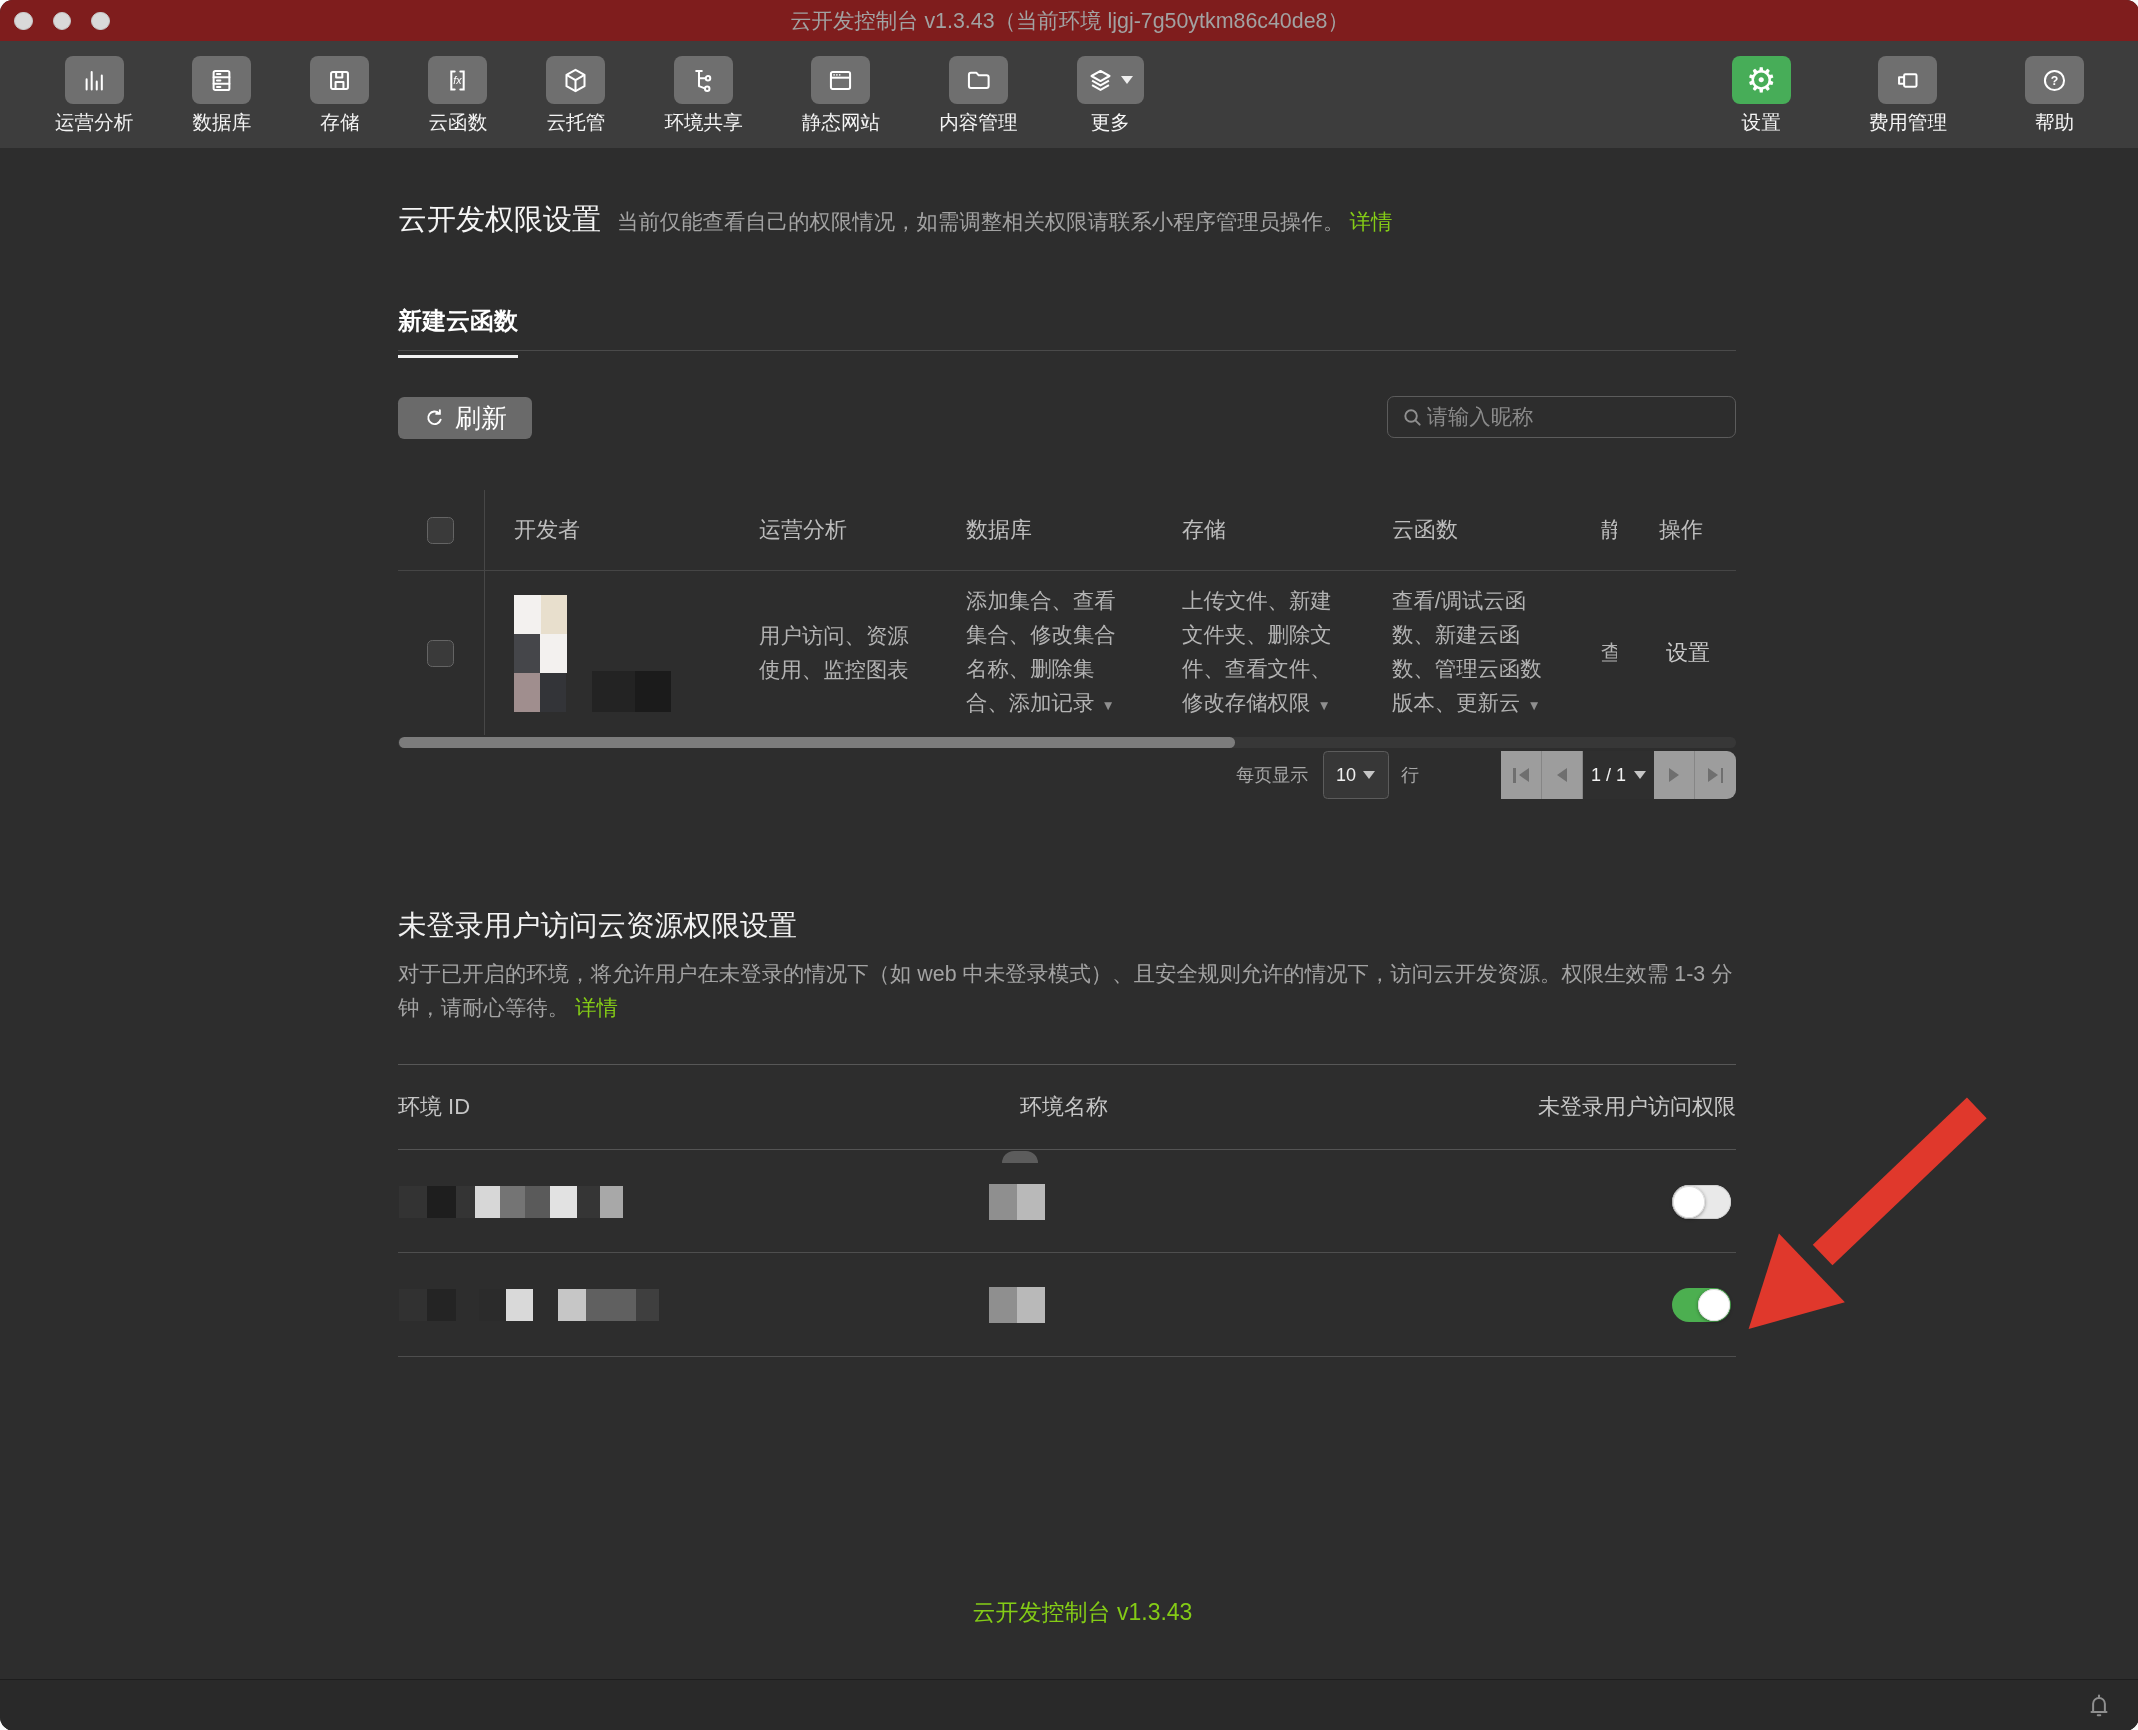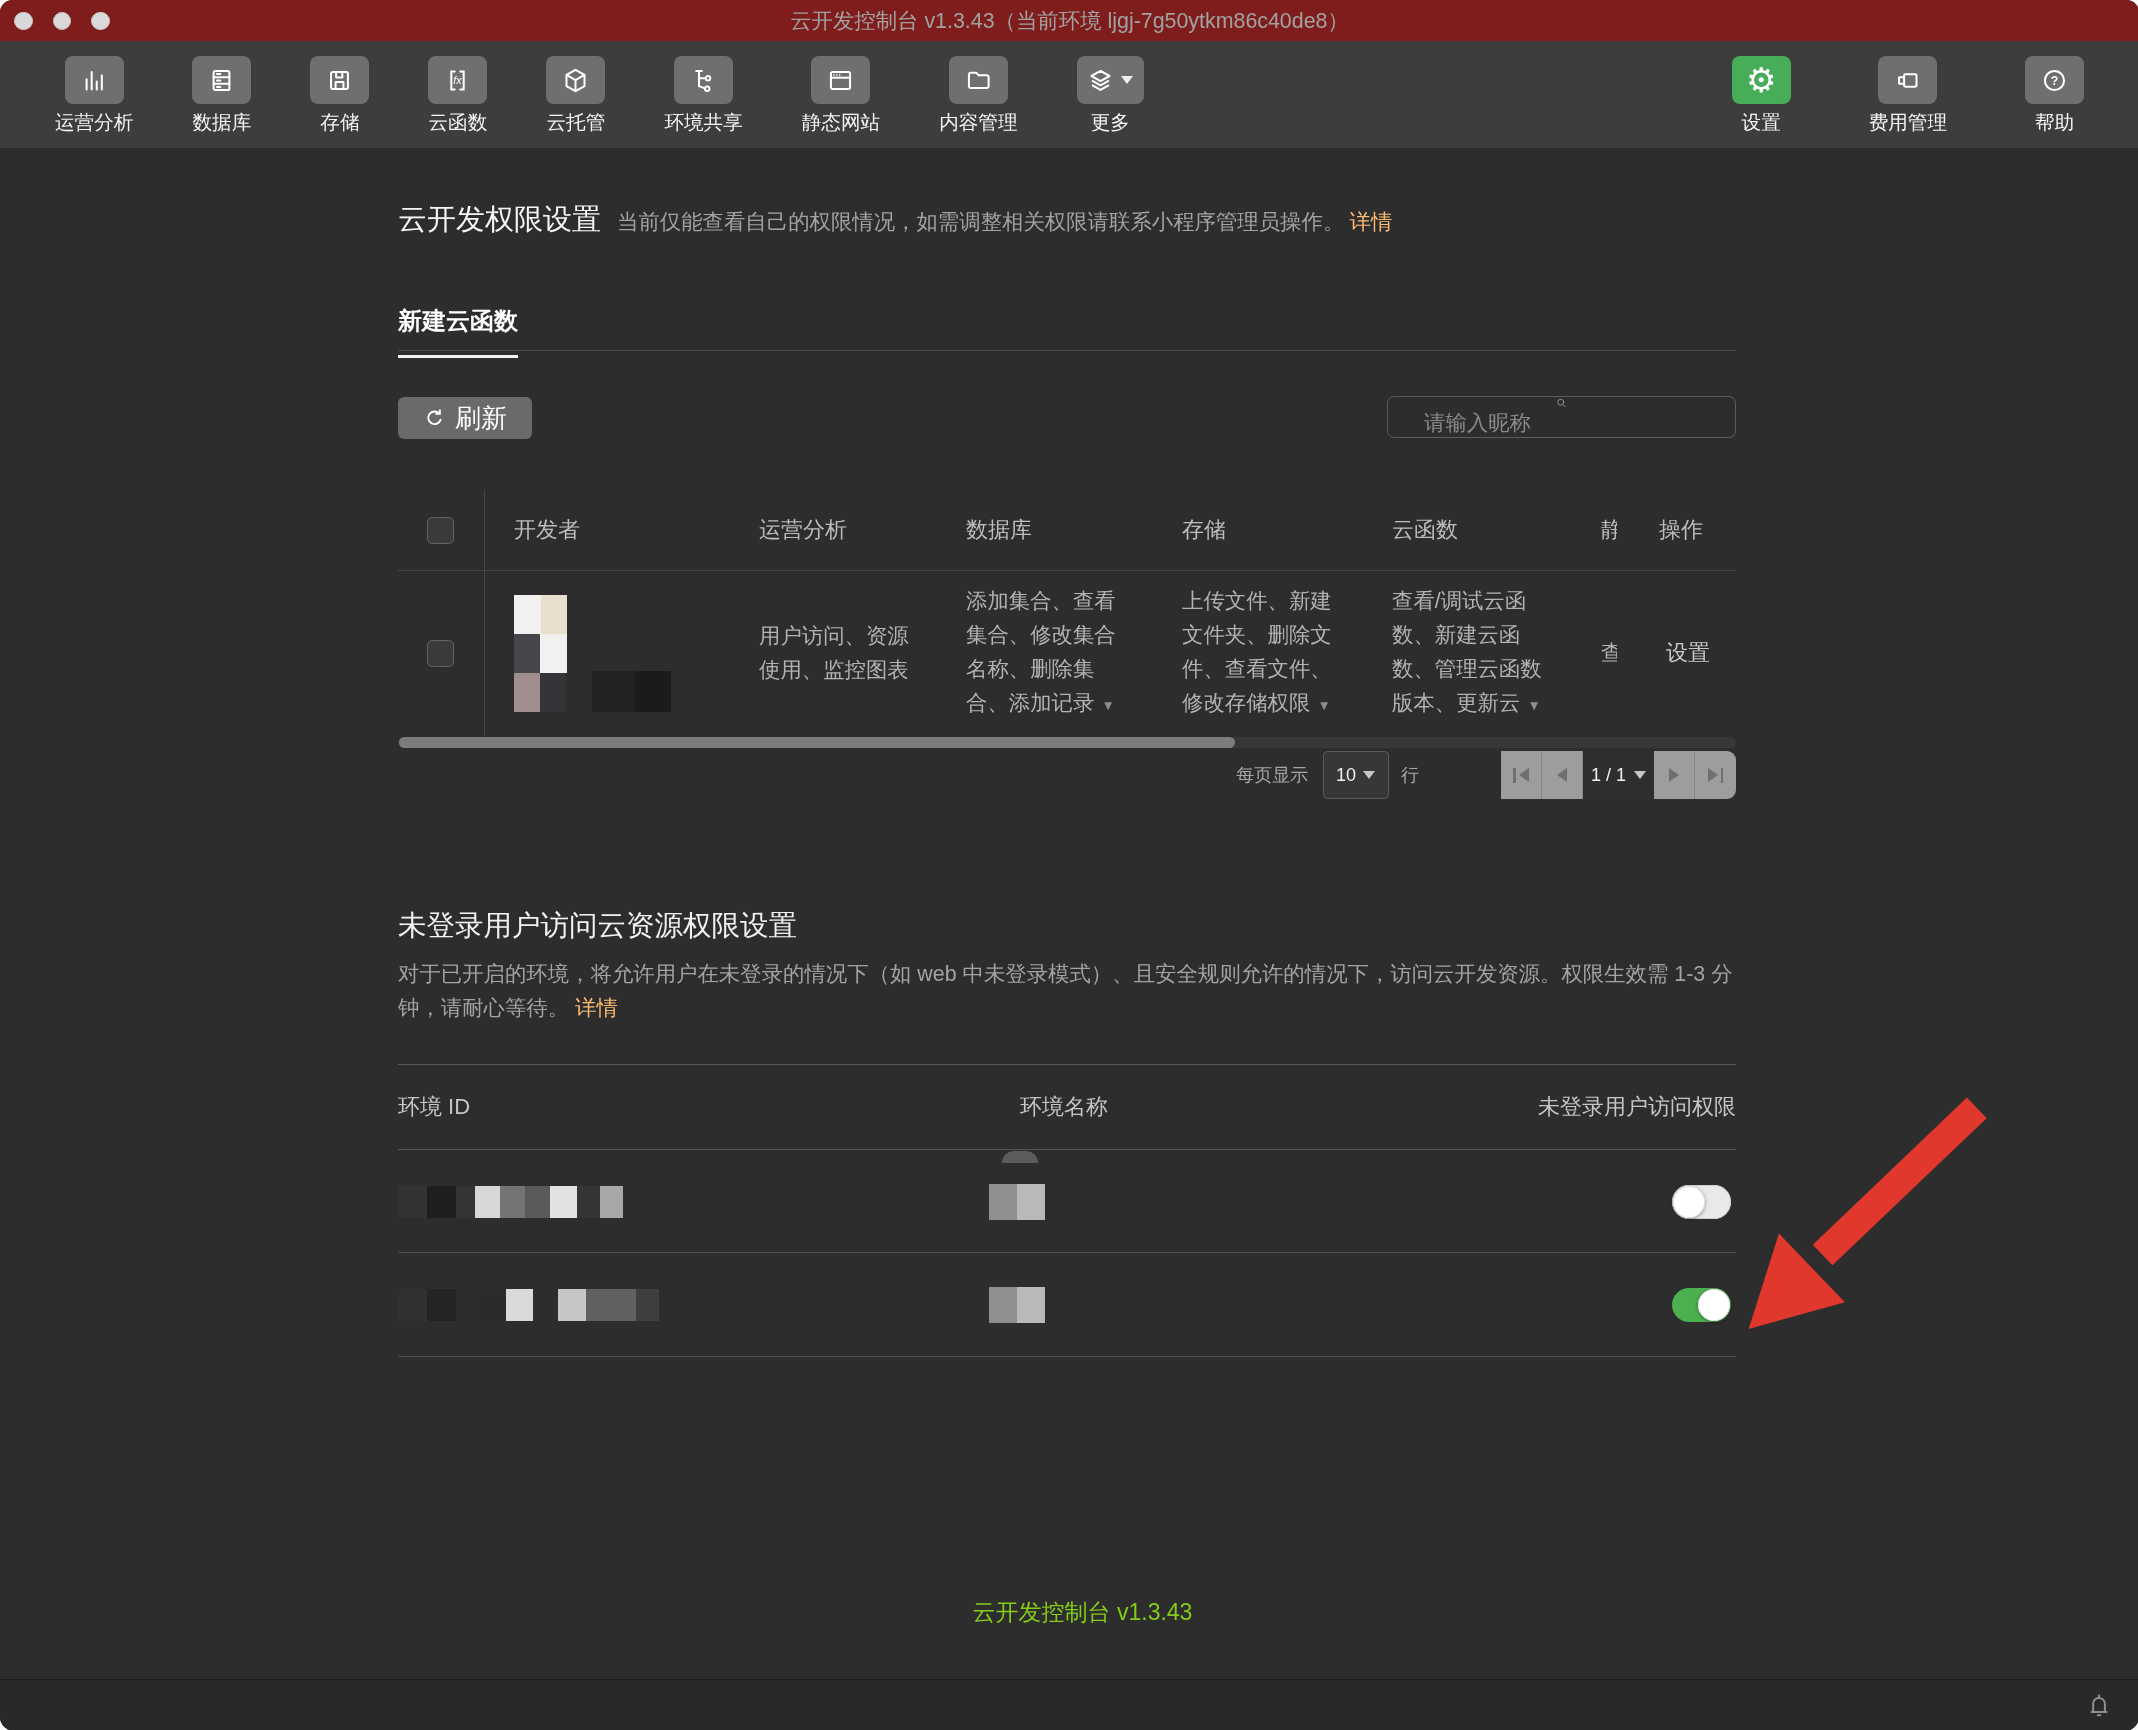--- a/index.html
+++ b/index.html
@@ -25,37 +25,37 @@
           display:flex;align-items:center;justify-content:center;gap:7.1px;}
   .tb-btn.active{background:#47ad58;}
   .tb-btn svg{display:block;}
   .tb-label{margin-top:5.3px;font-size:19.6px;color:#f5f5f5;white-space:nowrap;}
   .tb-caret{width:0;height:0;border-left:6.2px solid transparent;border-right:6.2px solid transparent;
             border-top:8px solid #efefef;}
   .gear-glyph{font-size:34px;color:#fff;line-height:1;}
 
   
   .abs{position:absolute;}
-  .link{color:#fdba74;cursor:pointer;}
+  .link{color:#84cc16;cursor:pointer;}
 
   .headrow{left:398px;top:200px;display:flex;align-items:baseline;}
   .h1{font-size:29px;color:#f5f5f5;font-weight:500;}
   .h1-desc{font-size:21.4px;color:#a3a3a3;margin-left:16px;}
   .h1-desc .link{margin-left:5.3px;}
 
   .tab{left:398px;top:305px;font-size:24px;font-weight:700;color:#ffffff;
        padding-bottom:18px;border-bottom:3.6px solid #f2f2f2;cursor:pointer;}
   .tab-line{left:398px;top:350px;width:1338px;height:0.9px;background:#4a4a4a;}
 
   .btn-gray{left:398px;top:397px;width:134px;height:42px;background:#6a6a6a;border-radius:6.2px;
             display:flex;align-items:center;justify-content:center;gap:9px;cursor:pointer;}
   .btn-gray span{font-size:26px;color:#fff;}
 
   .search{left:1387px;top:396px;width:349px;height:42px;border:0.9px solid #5c5c5c;border-radius:7.1px;
-          display:flex;align-items:center;padding:0 12.5px;gap:1px;flex-direction:column;}
+          display:flex;align-items:center;padding:0 12.5px;gap:1px;}
   .search input{flex:1;background:transparent;border:none;outline:none;color:#ddd;font-size:21.4px;
                 font-family:"Liberation Sans","DejaVu Sans",sans-serif;}
   .search input::placeholder{color:#8a8a8a;}
 
   
   .dt-header{left:398px;top:490px;width:1338px;height:81px;display:flex;align-items:center;
              border-bottom:0.9px solid #454545;font-size:22px;color:#bdbdbd;}
   .dt-row{left:398px;top:571px;width:1338px;height:164px;display:flex;align-items:center;
           font-size:21.4px;color:#b3b3b3;}
   .col-check{width:87px;align-self:stretch;display:flex;align-items:center;padding-left:28.5px;

